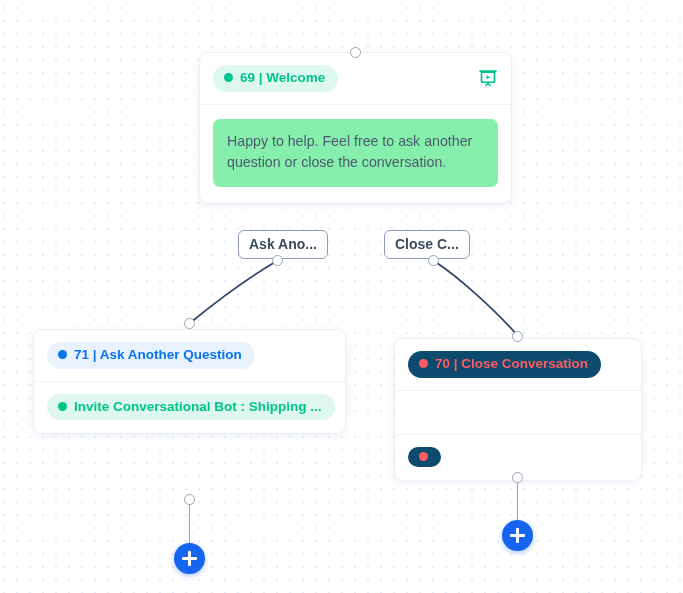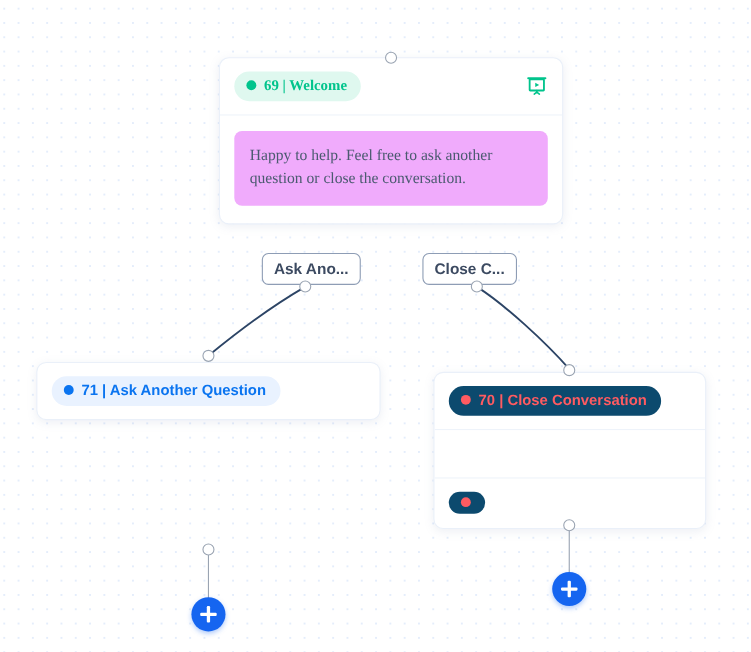--- a/index.html
+++ b/index.html
@@ -103,21 +103,21 @@
   }
   .pill-green { background: #dff8ef; color: #00c48c; }
   .pill-green .dot { background: #00c48c; }
   .pill-blue  { background: #e9f2ff; color: #0a74f0; }
   .pill-blue .dot { background: #0a74f0; }
   .pill-red   { background: #0c4a6e; color: #ff5b61; }
   .pill-red .dot { background: #ff5b61; }
 
   
   .bubble {
-    background: #f0abfc;
+    background: #86efac;
     color: #4b5a70;
     border-radius: 7px;
     padding: 12px 14px 13px 14px;
     font-size: 14.2px;
     line-height: 1.52;
   }
   .bubble-single {
     padding: 10px 14px 11px 14px;
   }
 
@@ -185,21 +185,21 @@
 
     <path d="M 355 58 L 355 58" fill="none" stroke="#2c4465" stroke-width="1.6"></path>
 
     <path d="M 277 261 C 251 276, 218 300, 190 323" fill="none" stroke="#2c4465" stroke-width="1.7" stroke-linecap="round"></path>
 
     <path d="M 434 261 C 459 277, 496 311, 518 336" fill="none" stroke="#2c4465" stroke-width="1.7" stroke-linecap="round"></path>
   </svg>
 
   <div class="handle" style="left:350px; top:47px;"></div>
 
-  <div class="node" style="left:199px; top:52px; width:313px;font-family:Liberation Serif, serif;">
+  <div class="node" style="left:199px; top:52px; width:313px;">
     <div class="node-section node-header">
       <span class="pill pill-green">
         <span class="dot"></span>
         <span>69 | Welcome</span>
       </span>
       <svg class="header-icon" viewBox="0 0 24 24" fill="none" xmlns="http://www.w3.org/2000/svg">
         <path d="M2.6 3.2 H21.4" stroke="#00c48c" stroke-width="2.1" stroke-linecap="round"></path>
         <rect x="4.2" y="4.3" width="15.6" height="12.2" rx="0.6" stroke="#00c48c" stroke-width="2" fill="none"></rect>
         <path d="M10.3 8.0 L14.6 10.4 L10.3 12.8 Z" fill="#00c48c"></path>
         <path d="M12 16.6 V18.6" stroke="#00c48c" stroke-width="1.8" stroke-linecap="round"></path>
@@ -223,20 +223,26 @@
 
   <div class="handle" style="left:184px; top:318px;"></div>
 
   <div class="node" style="left:33px; top:329px; width:313px;">
     <div class="node-section node-header">
       <span class="pill pill-blue">
         <span class="dot"></span>
         <span>71 | Ask Another Question</span>
       </span>
     </div>
+    <div class="node-section node-footer">
+      <span class="pill pill-green">
+        <span class="dot"></span>
+        <span>Invite Conversational Bot : Shipping ...</span>
+      </span>
+    </div>
   </div>
 
   <div class="handle" style="left:184px; top:494px;"></div>
   <div class="add-stem" style="left:188.5px; top:500px; height:45px;"></div>
   <button class="add-button" style="left:174px; top:543px;">
     <span class="plus-h"></span>
     <span class="plus-v"></span>
   </button>
 
   <div class="handle" style="left:512px; top:331px;"></div>

